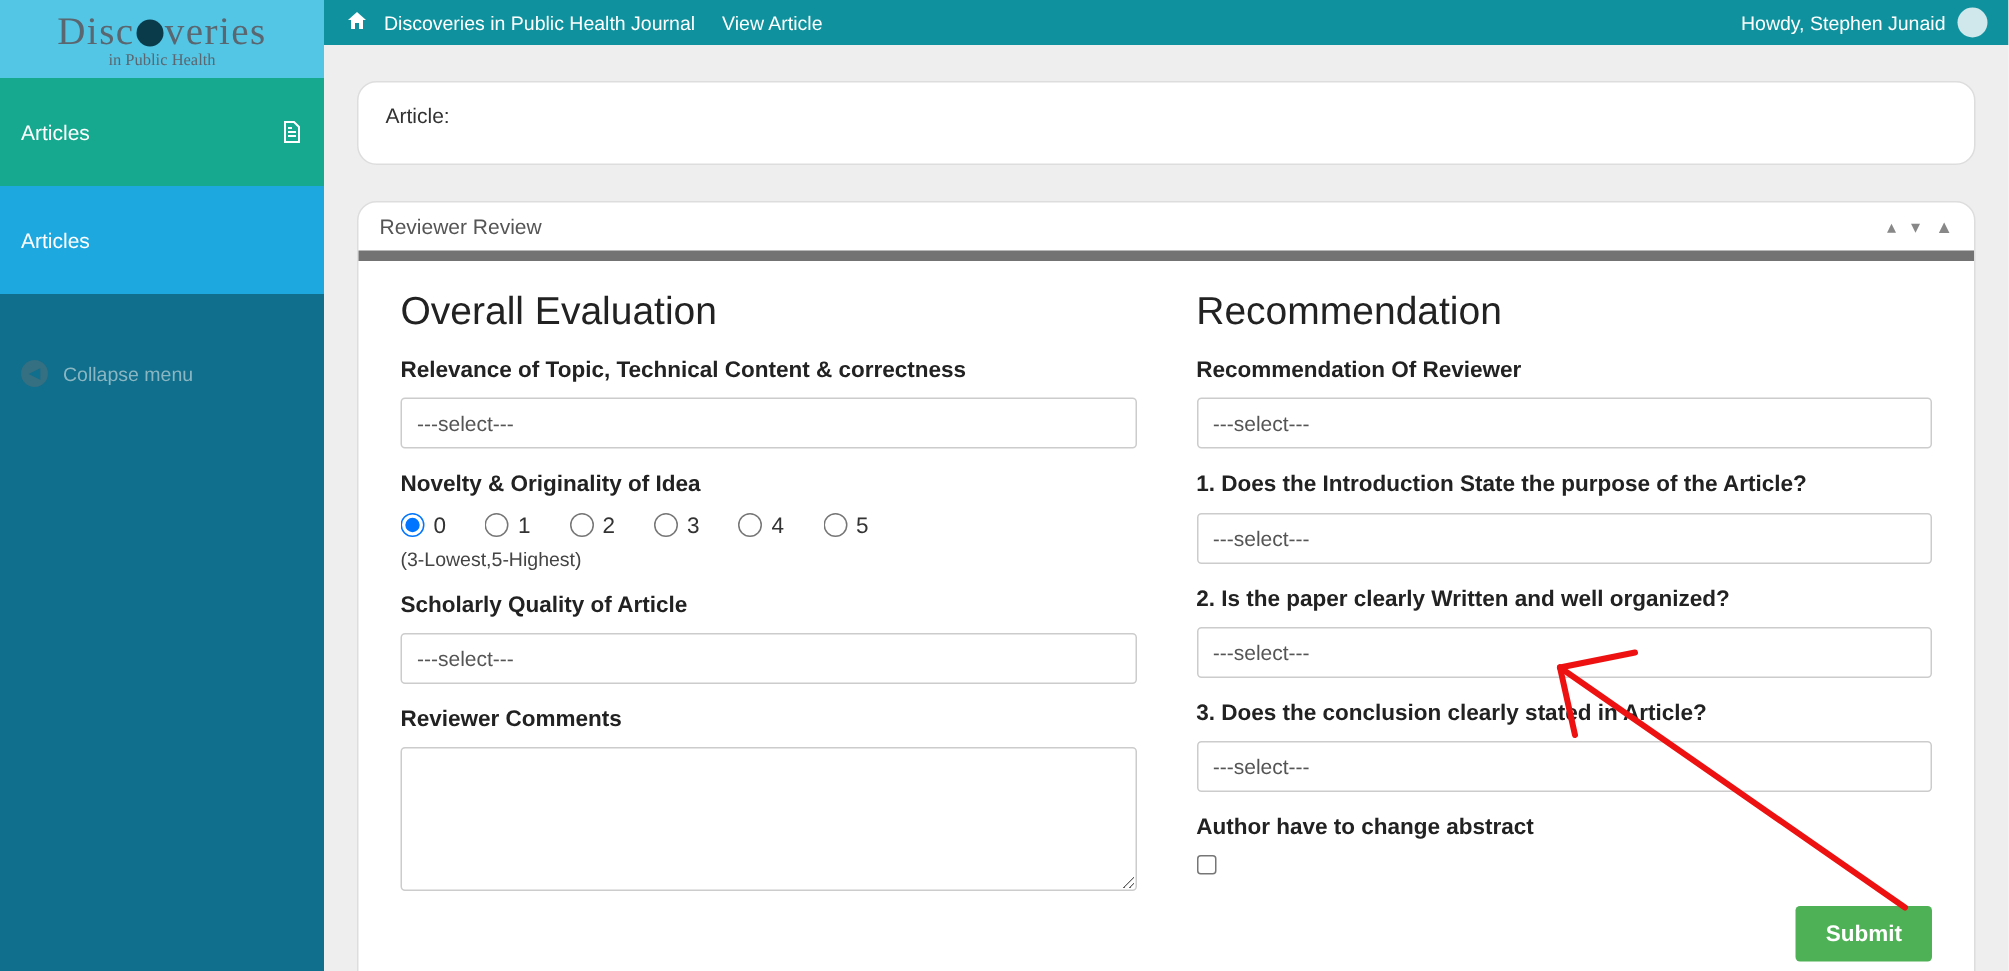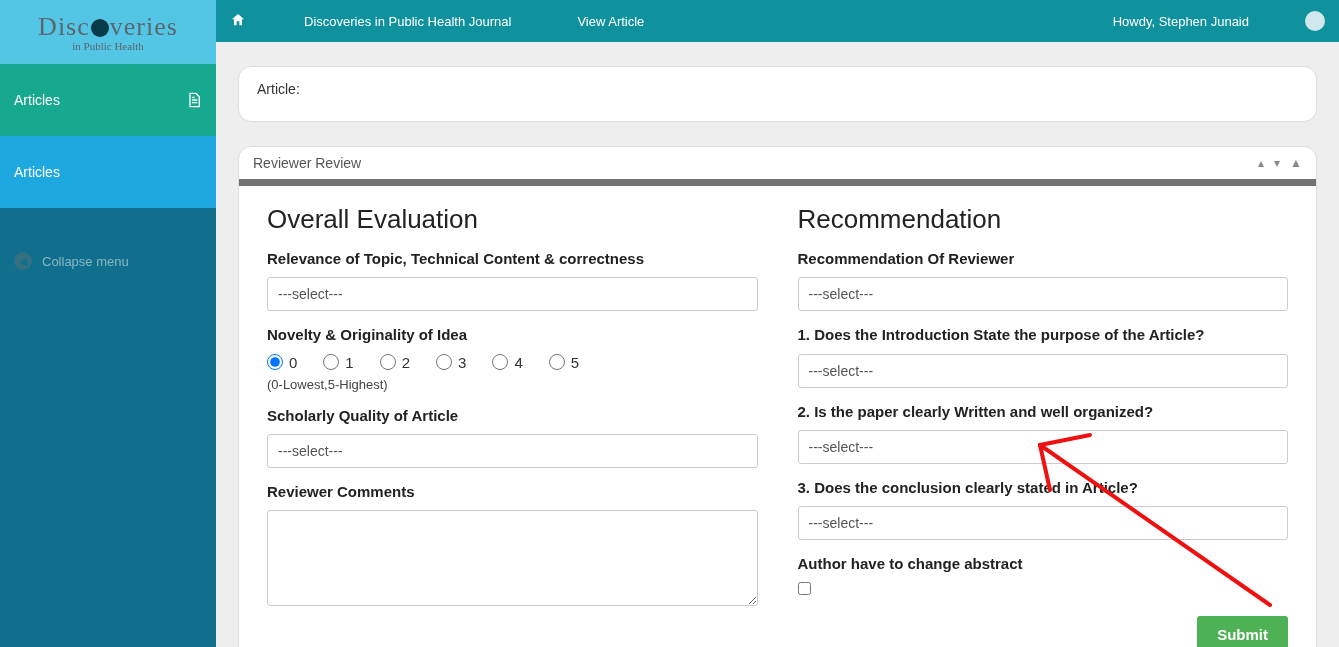--- a/index.html
+++ b/index.html
@@ -1,35 +1,35 @@
 <!DOCTYPE html>
 <html><head>
 <meta charset="utf-8">
 <style>
 * { box-sizing: border-box; margin: 0; padding: 0; }
 body { font-family: "Segoe UI", Tahoma, sans-serif; font-size: 14px; color: #333; background: #eee; }
 .app { display: flex; min-height: 647px; position: relative; }
 
 
 .sidebar { width: 216px; background: #0f6f8c; color: #fff; display: flex; flex-direction: column; }
-.logo { background: #53c6e6; height: 64px; display: flex; flex-direction: column; align-items: center; justify-content: center; }
+.logo { background: #53c6e6; height: 52px; display: flex; flex-direction: column; align-items: center; justify-content: center; }
 .logo-top { font-family: Georgia, serif; font-size: 26px; color: #5b6770; letter-spacing: 1px; }
 .logo-top .globe { display: inline-block; width: 18px; height: 18px; border-radius: 50%; background: #0a3b4a; vertical-align: -2px; margin: 0 1px; }
 .logo-sub { font-family: Georgia, serif; font-size: 11px; color: #5b6770; margin-top: -2px; }
 .nav-item { display: flex; align-items: center; justify-content: space-between; padding: 28px 14px; font-size: 14px; cursor: pointer; position: relative; }
 .nav-item.active-top { background: #17a98f; }
 .nav-item.active-top::after { content: ""; position: absolute; right: -10px; top: 50%; transform: translateY(-50%); border: 10px solid transparent; border-right-color: #eee; }
 .nav-item.sub { background: #1ea8e0; }
 .nav-icon { width: 16px; height: 16px; }
 .collapse-menu { display: flex; align-items: center; gap: 10px; padding: 14px; color: #8ab6c2; font-size: 13px; cursor: pointer; margin-top: 30px; }
 .collapse-menu .circ { width: 18px; height: 18px; border-radius: 50%; background: #346f82; display: flex; align-items: center; justify-content: center; font-size: 10px; color: #0f6f8c; }
 
 
 .main { flex: 1; display: flex; flex-direction: column; }
-.topbar { height: 42px; background: #0f929e; color: #fff; display: flex; align-items: center; padding: 0 14px; font-size: 13px; gap: 48px; }
+.topbar { height: 30px; background: #0f929e; color: #fff; display: flex; align-items: center; padding: 0 14px; font-size: 13px; }
 .topbar .home-icon { margin-right: 10px; }
 .topbar .crumb { margin-right: 18px; }
 .topbar .spacer { flex: 1; }
 .topbar .avatar { width: 20px; height: 20px; border-radius: 50%; background: #d0e8eb; margin-left: 8px; }
 
 
 .content { flex: 1; padding: 0 22px 22px 22px; background: #eee; overflow: auto; }
 .panel { background: #fff; border: 1px solid #ddd; border-radius: 13px; margin-top: 24px; }
 .panel.article-box { padding: 14px 18px 24px; }
 .panel-header { display: flex; align-items: center; justify-content: space-between; padding: 8px 14px; border-bottom: 7px solid #737373; }
@@ -142,21 +142,21 @@
                   </label>
                 <label class="radio-item">
                     <input type="radio" name="novelty" style="">
                     <span>4</span>
                   </label>
                 <label class="radio-item">
                     <input type="radio" name="novelty" style="">
                     <span>5</span>
                   </label>
               </div>
-              <div class="hint">(0-Lowest,5-Highest)</div>
+              <div class="hint">(3-Lowest,5-Highest)</div>
 
               <div class="field-label">Scholarly Quality of Article</div>
               <input class="select" readonly="" value="---select---" style="">
 
               <div class="field-label">Reviewer Comments</div>
               <textarea class="textarea" style=""></textarea>
             </div>
 
             <div class="col">
               <h2 class="section">Recommendation</h2>

